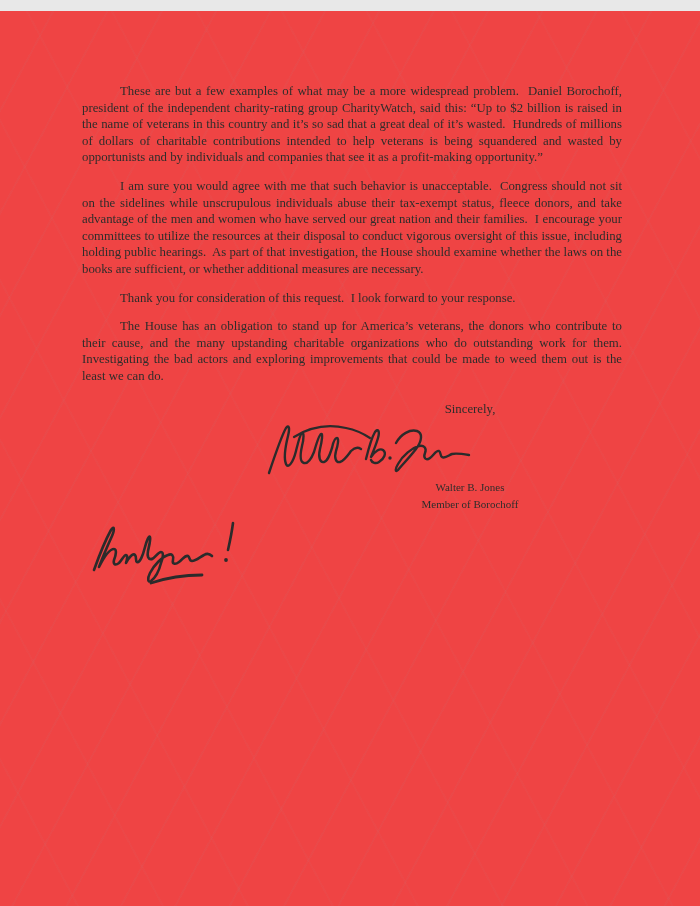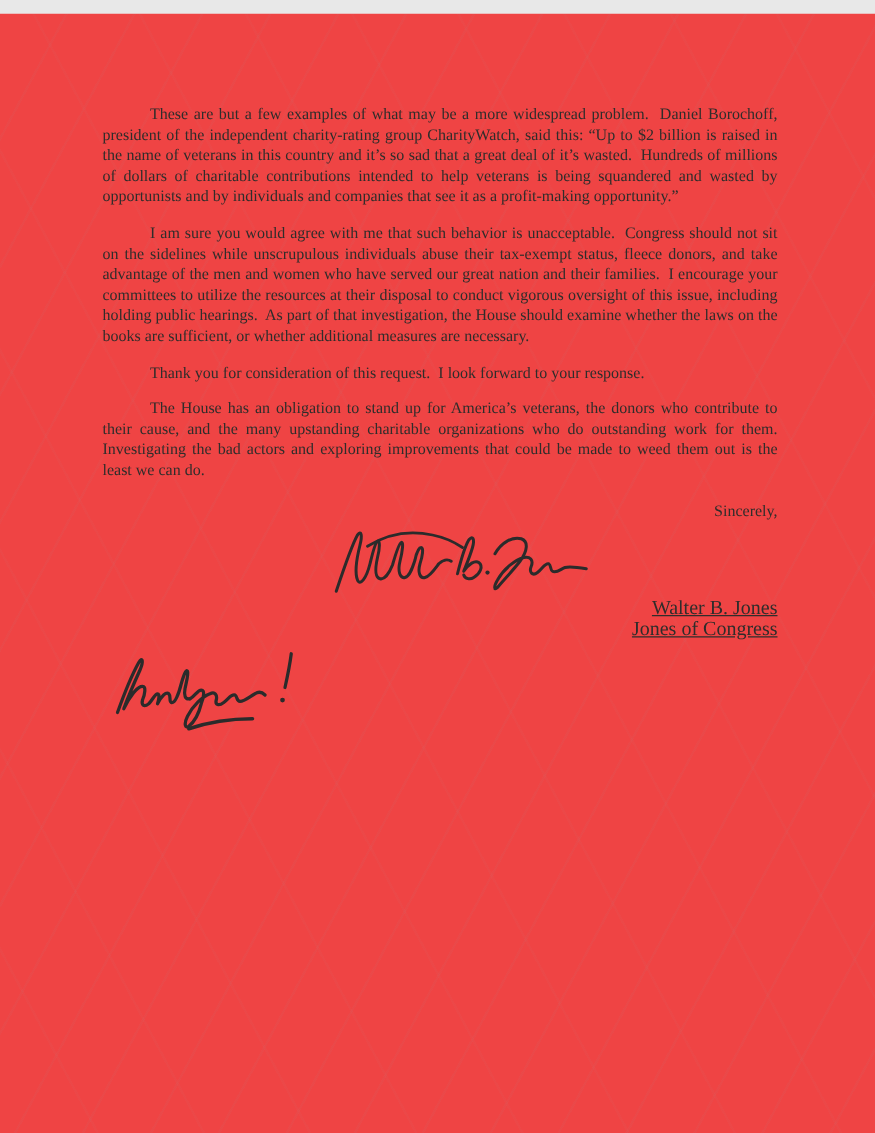--- a/index.html
+++ b/index.html
@@ -33,33 +33,32 @@
     text-align: justify;
   }
   .letter-body p {
     margin: 0 0 12px 0;
     text-indent: 38px;
     white-space: pre-wrap;
   }
   .closing {
     margin-top: 16px;
     margin-left: 236px;   
-    text-align: right;
+    text-align: center;
   }
   .salutation { margin: 0 0 4px 0; text-indent: 0; }
   .signature-svg {
     display: block;
     margin: 2px 0 0 -52px;  
     width: 205px;
     height: 58px;
   }
   .signer-name, .signer-title {
     line-height: 16.8px;
-    font-size: 16px;
-    text-decoration: underline;
+    font-size: 11px;
   }
   .handnote-svg {
     position: absolute;
     left: 86px;
     top: 504px;
     width: 158px;
     height: 74px;
   }
   .ink { stroke: #2b2b2b; fill: none; stroke-linecap: round; stroke-linejoin: round; }
 </style>
@@ -84,21 +83,21 @@
 
         <path class="ink" stroke-width="2.2" d="M28,16 C44,6 62,3 80,7 C90,9 98,13 104,17"></path>
 
         <path class="ink" stroke-width="2.4" d="M100,38 C103,26 106,16 109,11 C112,7 114,10 112,17 C110,24 107,31 105,36 C109,30 114,27 117,29 C121,32 118,38 113,41 C110,43 106,42 105,39"></path>
         <circle cx="124" cy="37" r="1.7" fill="#2b2b2b"></circle>
 
         <path class="ink" stroke-width="2.4" d="M130,22 C135,13 144,8 151,10 C157,12 156,20 150,28 C143,37 136,44 132,49 C129,52 129,48 132,43 C137,34 146,27 153,25 C158,24 161,27 159,32 C157,37 160,40 164,37 C168,34 170,29 173,30 C175,31 174,35 176,36 C179,38 183,34 186,33 C190,32 197,33 203,34"></path>
       </svg>
 
       <div class="signer-name">Walter B. Jones</div>
-      <div class="signer-title">Jones of Congress</div>
+      <div class="signer-title">Member of Borochoff</div>
     </div>
   </div>
 
   <svg class="handnote-svg" viewBox="0 0 158 74" aria-label="handwritten note">
     <title>Thank you !</title>
 
     <path class="ink" stroke-width="2.6" d="M8,55 C13,41 20,24 25,15 C28,10 29,14 26,21 C21,32 16,44 13,52 C18,42 24,34 28,34 C31,34 30,40 28,45 C27,49 29,51 33,48 C36,45 38,40 40,40 C42,40 41,45 40,48 C43,42 47,38 49,40 C51,42 49,46 51,47 C54,48 57,40 59,32 C61,25 63,20 64,22 C65,24 63,31 62,36 C61,41 62,45 66,44"></path>
 
     <path class="ink" stroke-width="2.6" d="M66,44 C70,42 72,37 75,37 C78,37 77,43 75,48 C73,56 69,63 65,66 C62,68 61,64 64,58 C68,50 76,42 82,40 C86,38 88,41 87,45 C86,49 89,50 93,47 C97,44 99,40 102,41 C104,42 103,46 106,46 C110,46 114,42 118,40 C121,38 124,39 126,41"></path>
 

